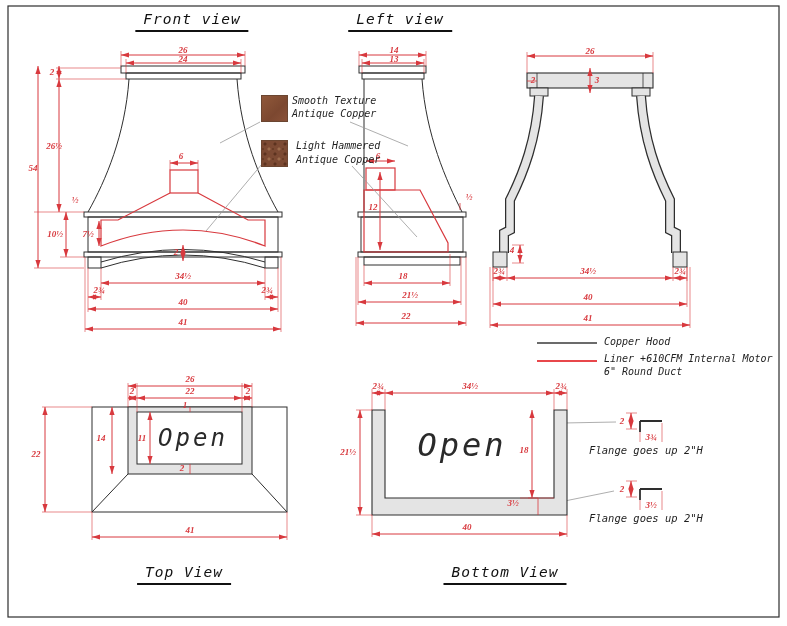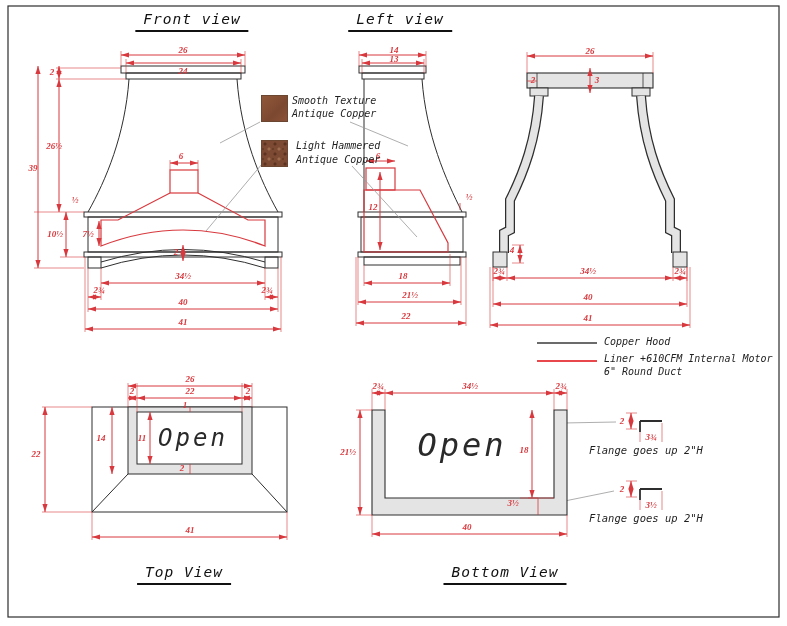--- a/index.html
+++ b/index.html
@@ -256,24 +256,24 @@
     <path d="M626,481 H637 M626,497 H637 M640,500 V510 M662,491 V510" stroke="#d8393e" stroke-width="0.6" fill="none"></path>
   </g>
 </svg>
 
 <span class="vtitle" style="left:192px;top:12px">Front view</span>
 <span class="vtitle" style="left:400px;top:12px">Left view</span>
 <span class="vtitle" style="left:184px;top:565px">Top View</span>
 <span class="vtitle" style="left:505px;top:565px">Bottom View</span>
 
 <span class="dim" style="left:183px;top:50px">26</span>
-<span class="dim" style="left:183px;top:71px">24</span>
+<span class="dim" style="left:183px;top:59px">24</span>
 <span class="dim" style="left:52px;top:72px">2</span>
 <span class="dim" style="left:54px;top:146px">26½</span>
-<span class="dim" style="left:33px;top:168px">39</span>
+<span class="dim" style="left:33px;top:168px">54</span>
 <span class="dim" style="left:75px;top:200px">½</span>
 <span class="dim" style="left:55px;top:234px">10½</span>
 <span class="dim" style="left:88px;top:234px">7½</span>
 <span class="dim" style="left:181px;top:156px">6</span>
 <span class="dim" style="left:176px;top:252px">2</span>
 <span class="dim" style="left:183px;top:276px">34½</span>
 <span class="dim" style="left:99px;top:290px">2¾</span>
 <span class="dim" style="left:267px;top:290px">2¾</span>
 <span class="dim" style="left:183px;top:302px">40</span>
 <span class="dim" style="left:183px;top:322px">41</span>

